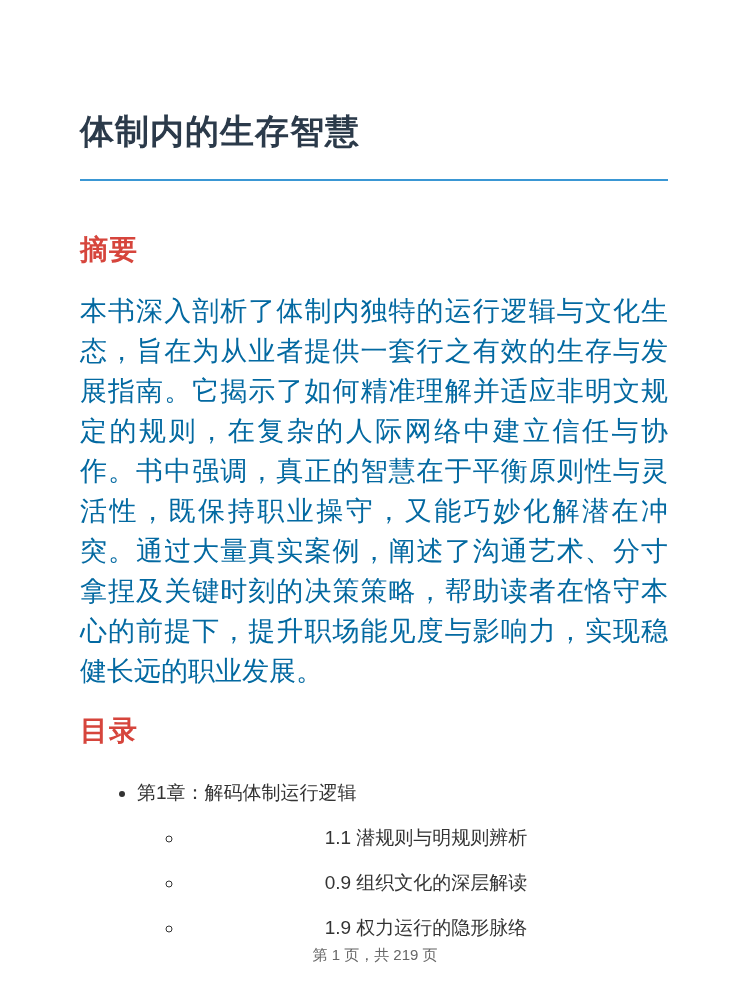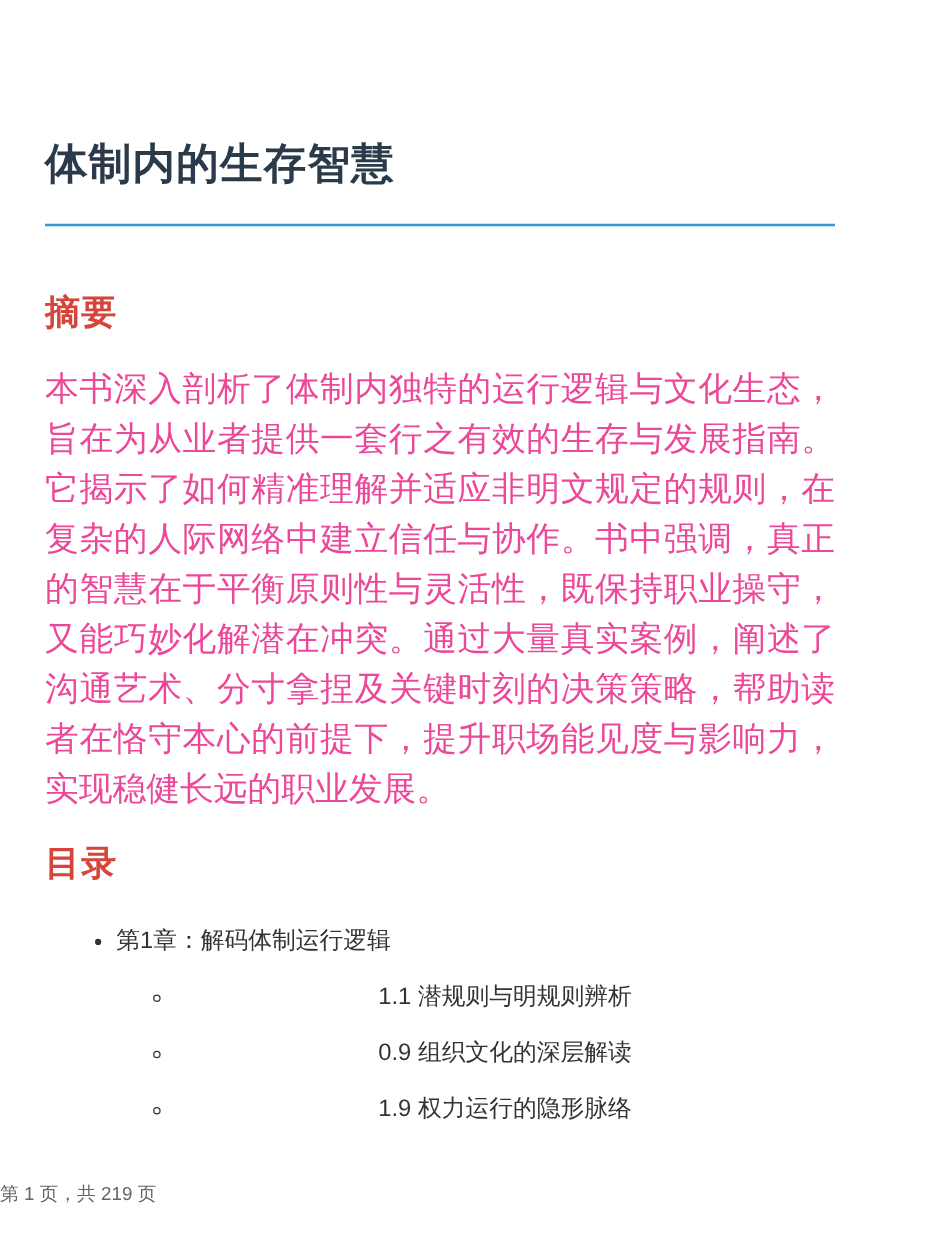--- a/index.html
+++ b/index.html
@@ -6,21 +6,21 @@
     margin: 0;
     padding: 0;
     background: #ffffff;
   }
   .page {
     position: relative;
     width: 750px;
     height: 1000px;
     box-sizing: border-box;
     background: #ffffff;
-    padding: 108px 82px 0 36px;
+    padding: 108px 82px 0 80px;
     font-family: "Liberation Sans", "DejaVu Sans", sans-serif;
     color: #333333;
     overflow: hidden;
   }
   .doc-title {
     margin: 0;
     font-size: 34px;
     line-height: 46px;
     font-weight: bold;
     color: #2b3a4a;
@@ -40,21 +40,21 @@
     margin: 0;
     letter-spacing: 1px;
   }
   .abstract-heading { margin-top: 53px; }
   .abstract-text {
     margin: 25px 0 0 0;
     font-size: 27px;
     line-height: 40px;
     text-align: justify;
     text-justify: inter-ideograph;
-    color: #ec4899;
+    color: #0369a1;
   }
   .toc-heading { margin-top: 24px; }
   .toc-list {
     margin: 30px 0 0 0;
     padding-left: 57px;
     list-style: disc;
     font-size: 19px;
     color: #333333;
   }
   .toc-chapter { line-height: 32px; }
@@ -66,21 +66,21 @@
   .toc-section {
     line-height: 30px;
     margin-bottom: 15px;
     text-align: center;
   }
   .page-footer {
     position: absolute;
     left: 0;
     right: 0;
     top: 946px;
-    text-align: left;
+    text-align: center;
     font-size: 15px;
     color: #666666;
   }
 </style>
 </head>
 <body>
 
 <div class="page">
 
   <h1 class="doc-title">体制内的生存智慧</h1>

